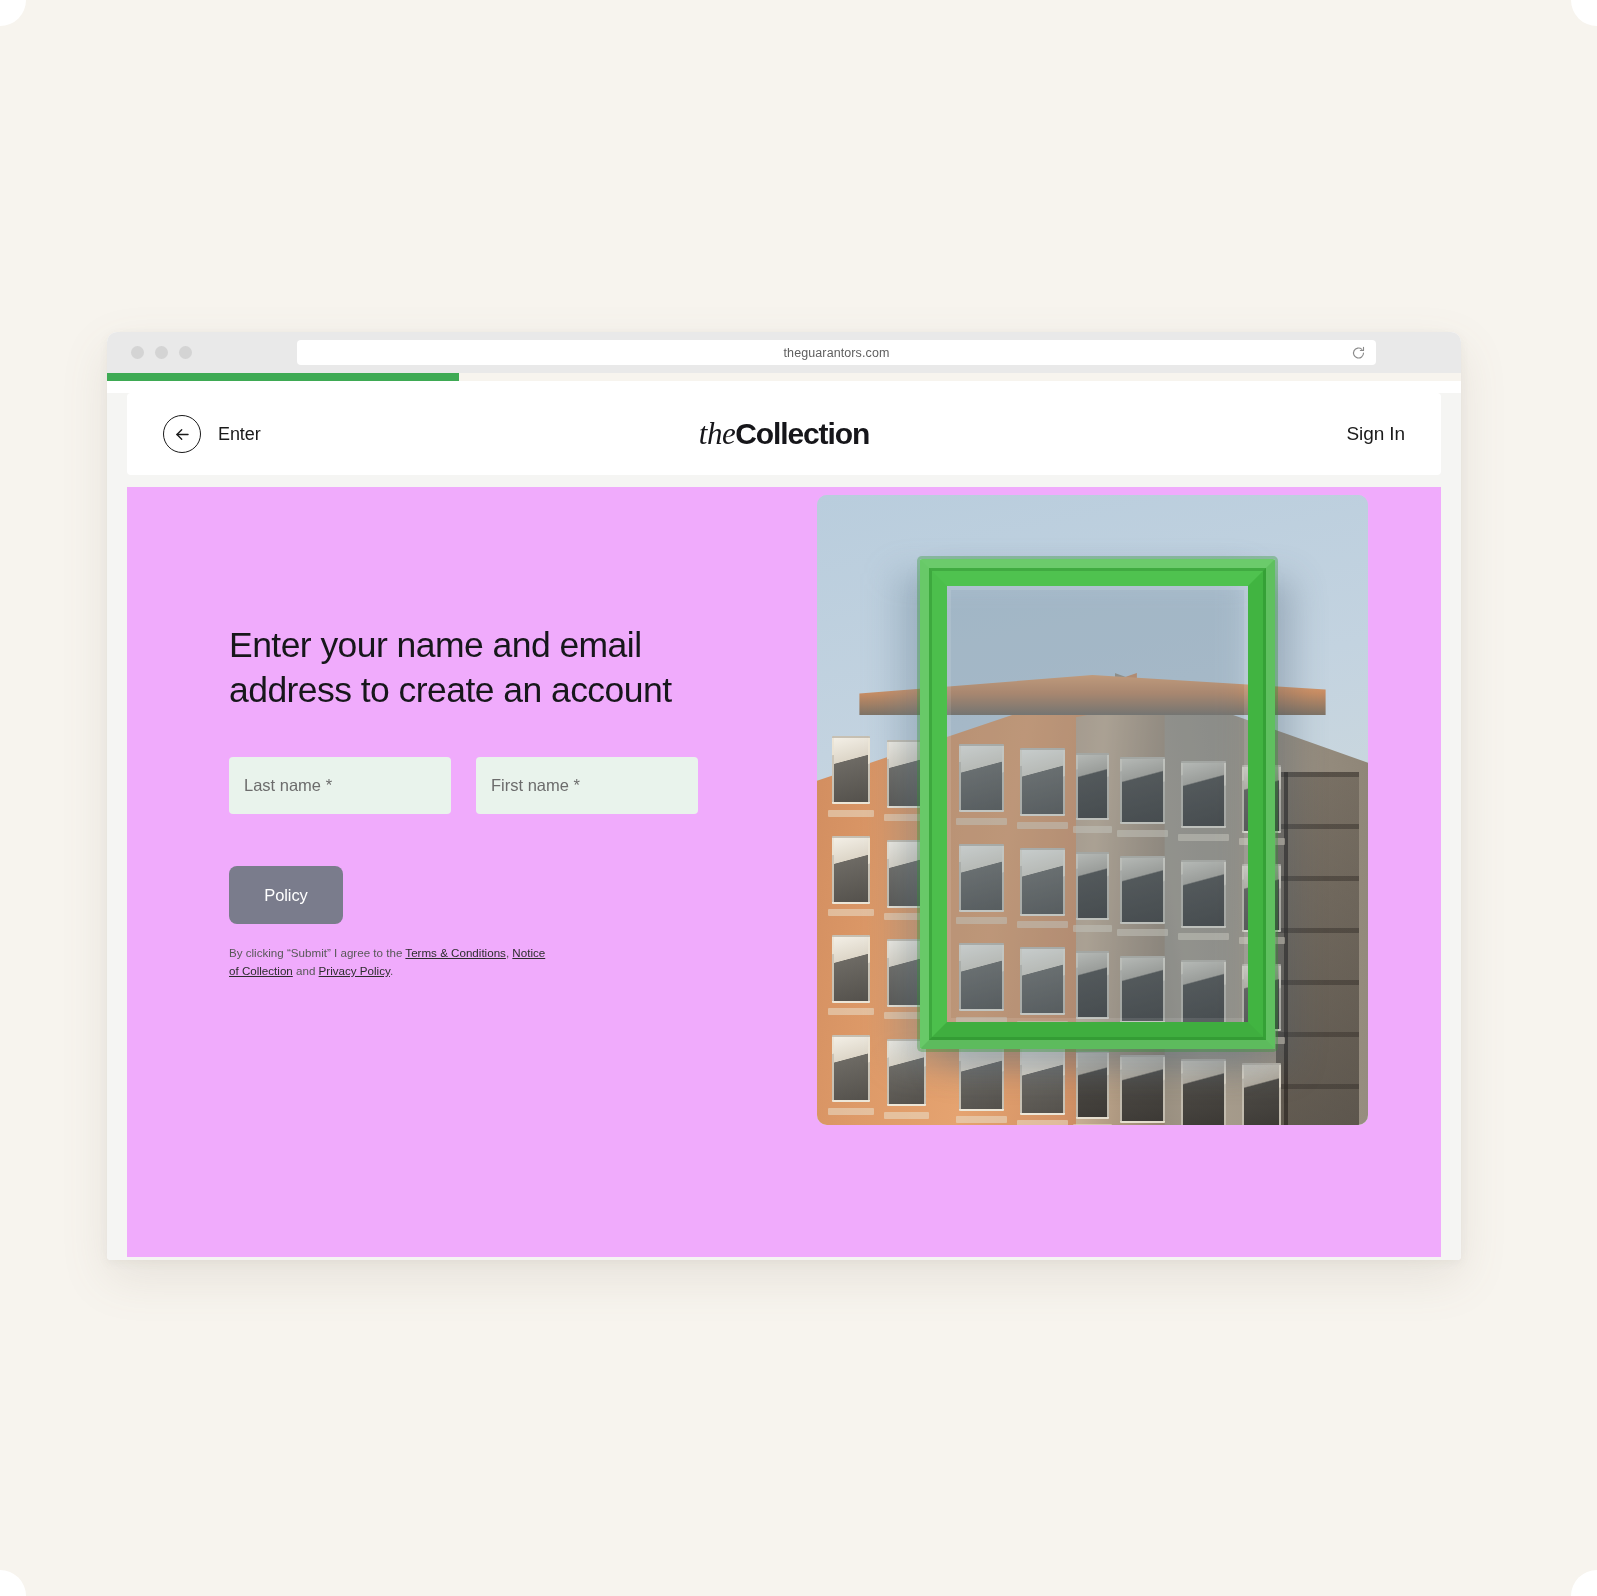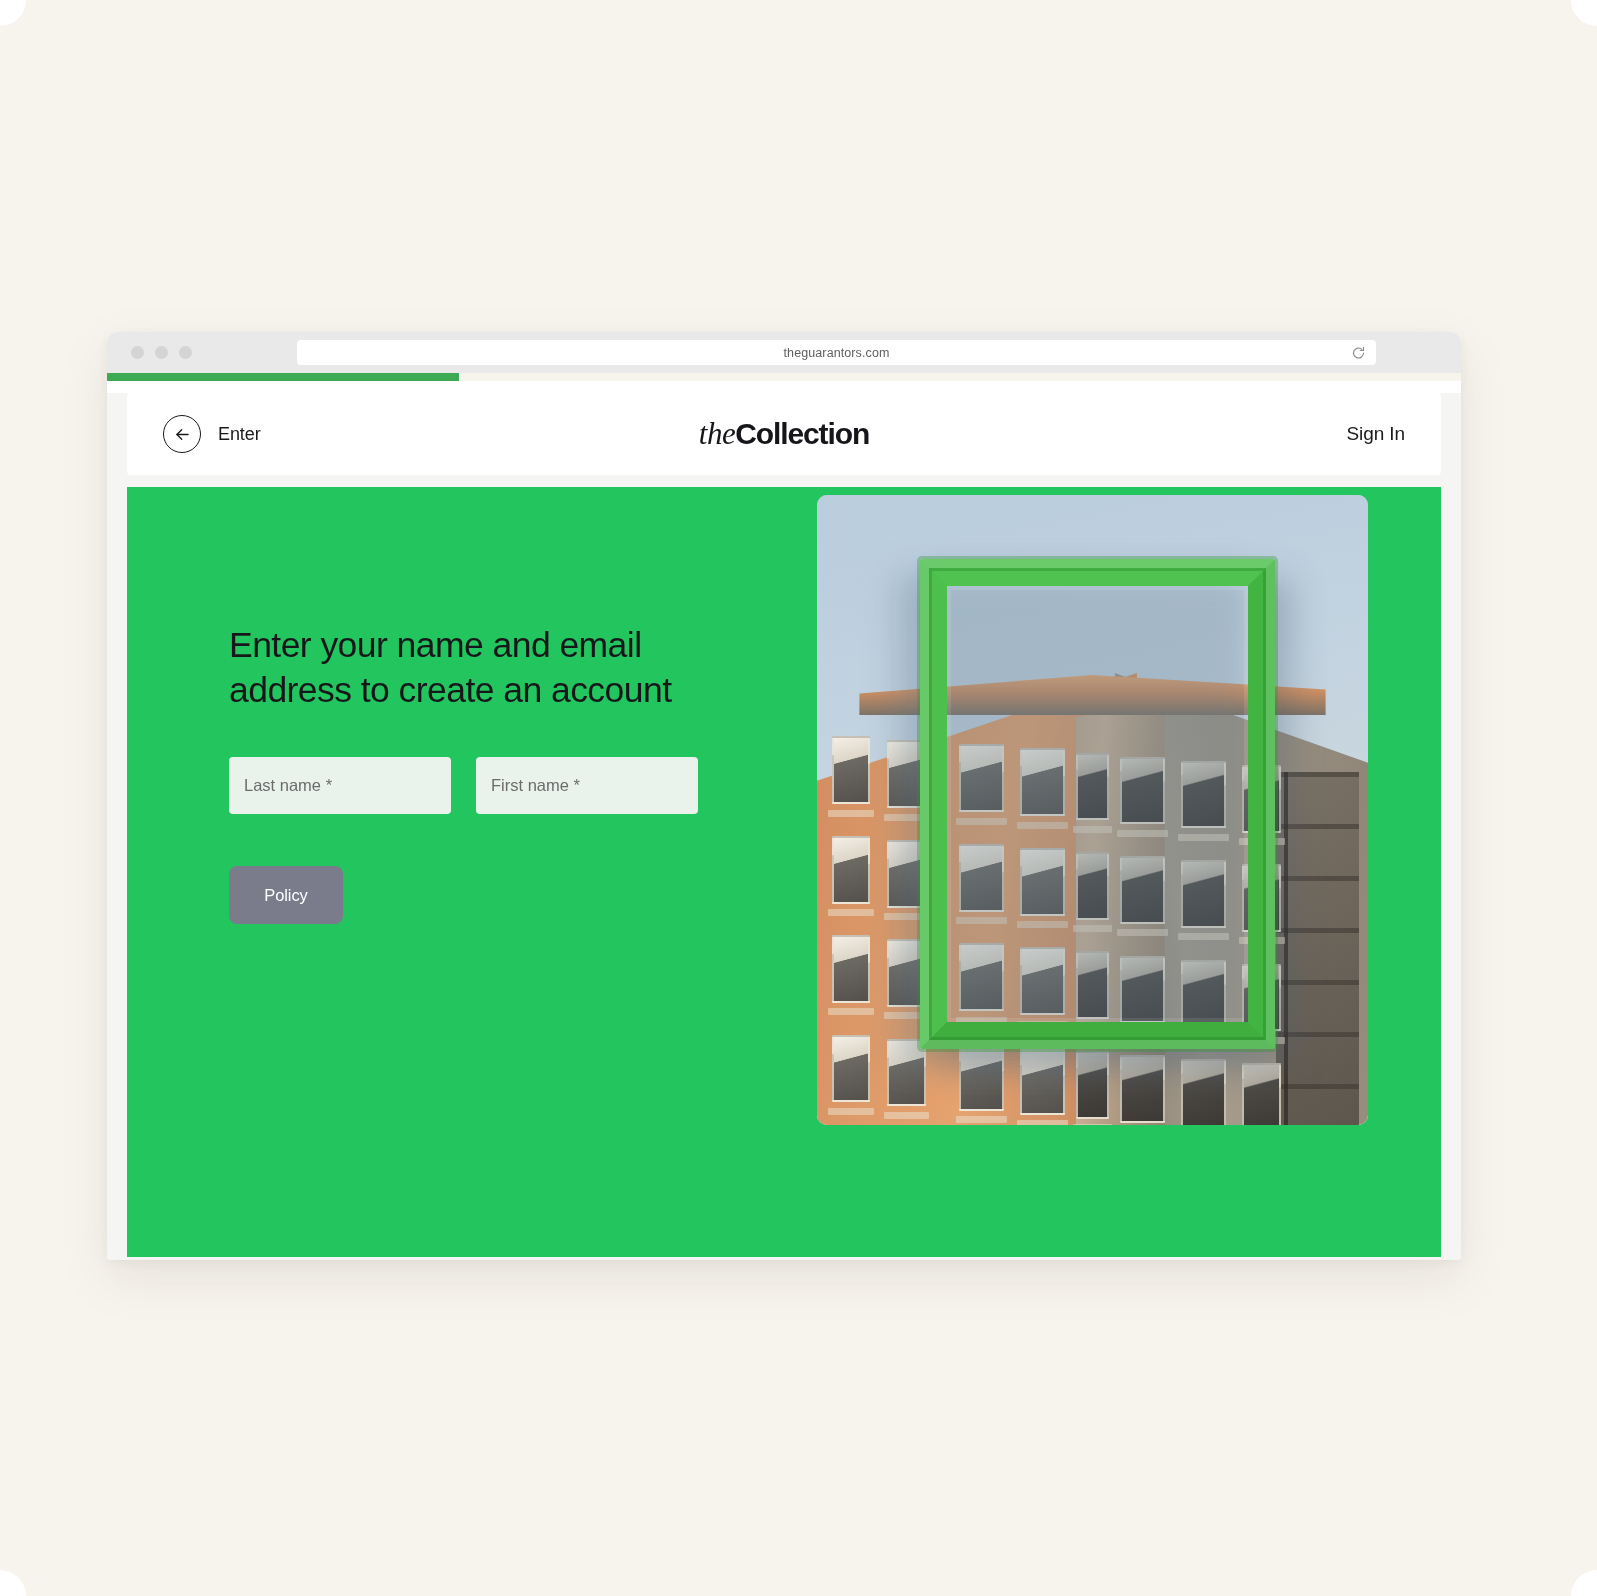--- a/index.html
+++ b/index.html
@@ -160,21 +160,21 @@
     margin-left: auto;
     font-size: 19px;
     color: #1a1a1a;
     letter-spacing: -0.1px;
     cursor: pointer;
   }
 
   
   .content {
     position: relative;
-    background: #22c55e;
+    background: #f0abfc;
     margin: 12px 20px 0 20px;
     height: 770px;
     display: flex;
     padding: 48px 52px 0 52px;
   }
 
   .form-col {
     width: 640px;
     padding-left: 50px;
     padding-top: 88px;
@@ -440,20 +440,23 @@
           <h1 class="headline">Enter your name and email address to create an account</h1>
 
           <div class="row">
             <input class="field half" type="text" placeholder="Last name *" value="" style="">
             <input class="field half" type="text" placeholder="First name *" value="" style="">
           </div>
 
 
           <button class="submit-btn">Policy</button>
 
+          <div class="legal">
+            <span>By clicking “Submit” I agree to the </span><a href="#">Terms &amp; Conditions</a><span>, </span><a href="#">Notice of Collection</a><span> and </span><a href="#">Privacy Policy</a><span>.</span>
+          </div>
         </div>
 
         <div class="hero">
           <div class="sky"></div>
 
           <div class="building">
             <div class="bldg-left"></div>
             <div class="bldg-right"></div>
             <div class="bldg-bay"></div>
             <div class="cornice"></div>

